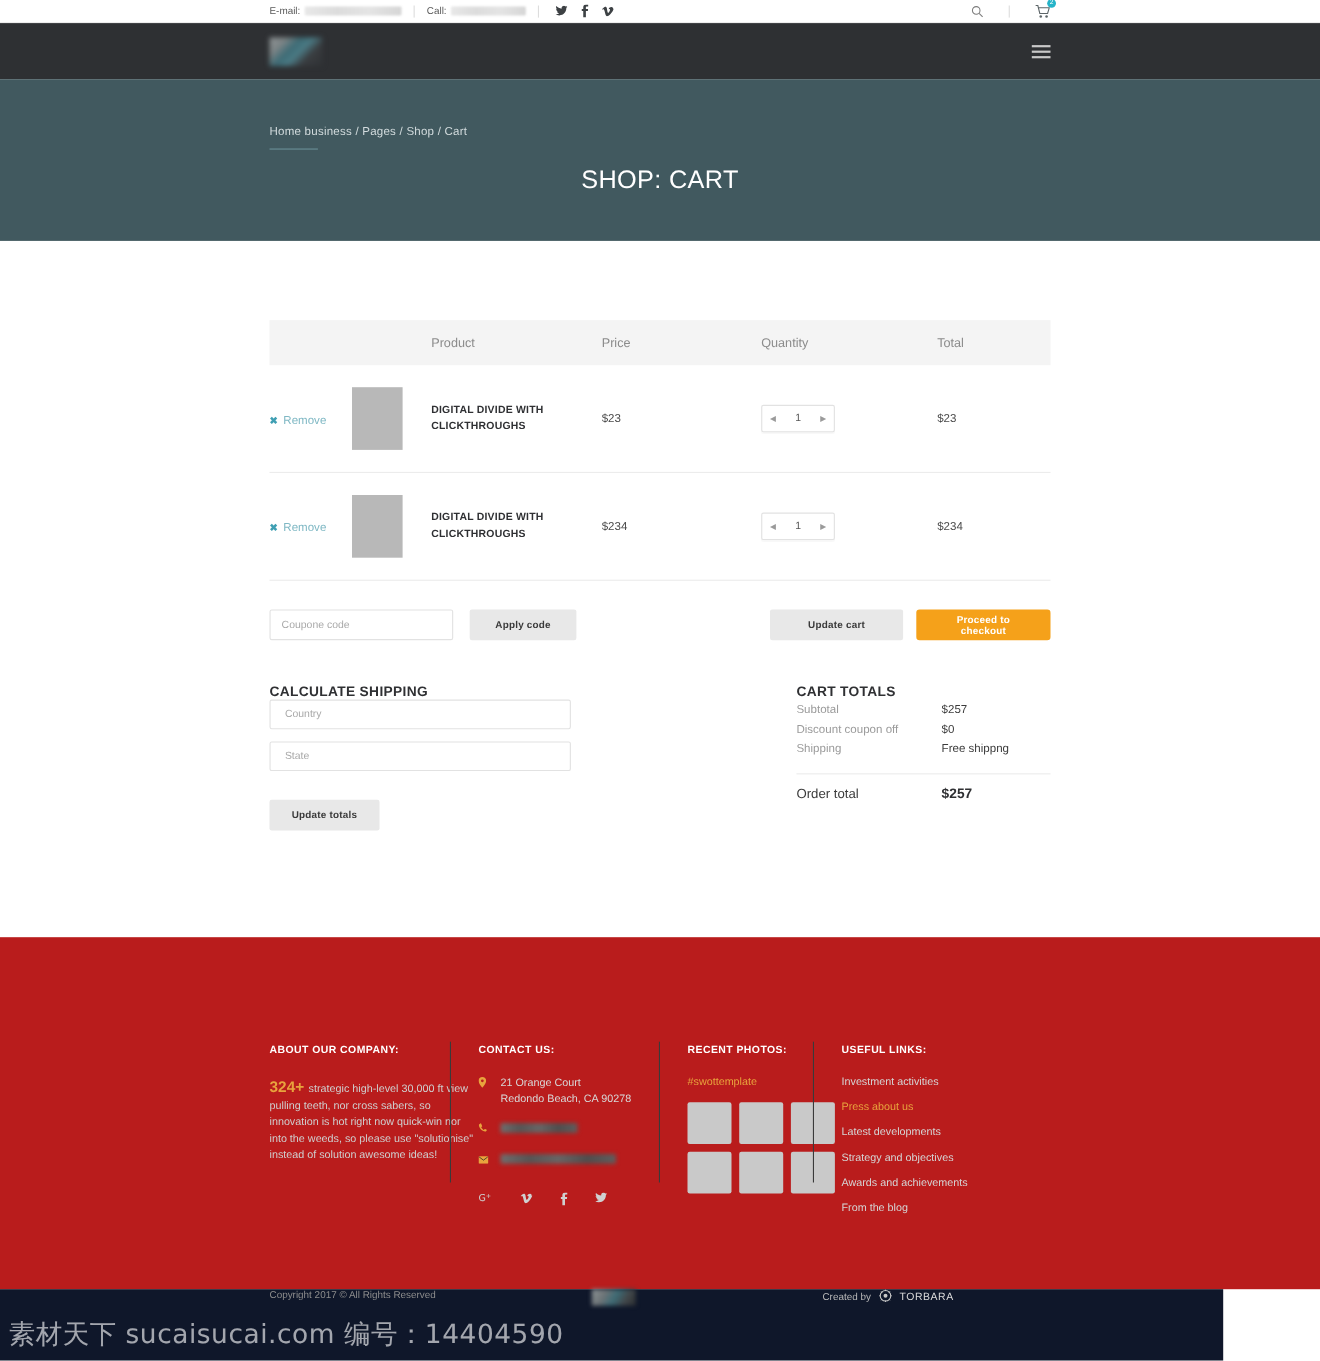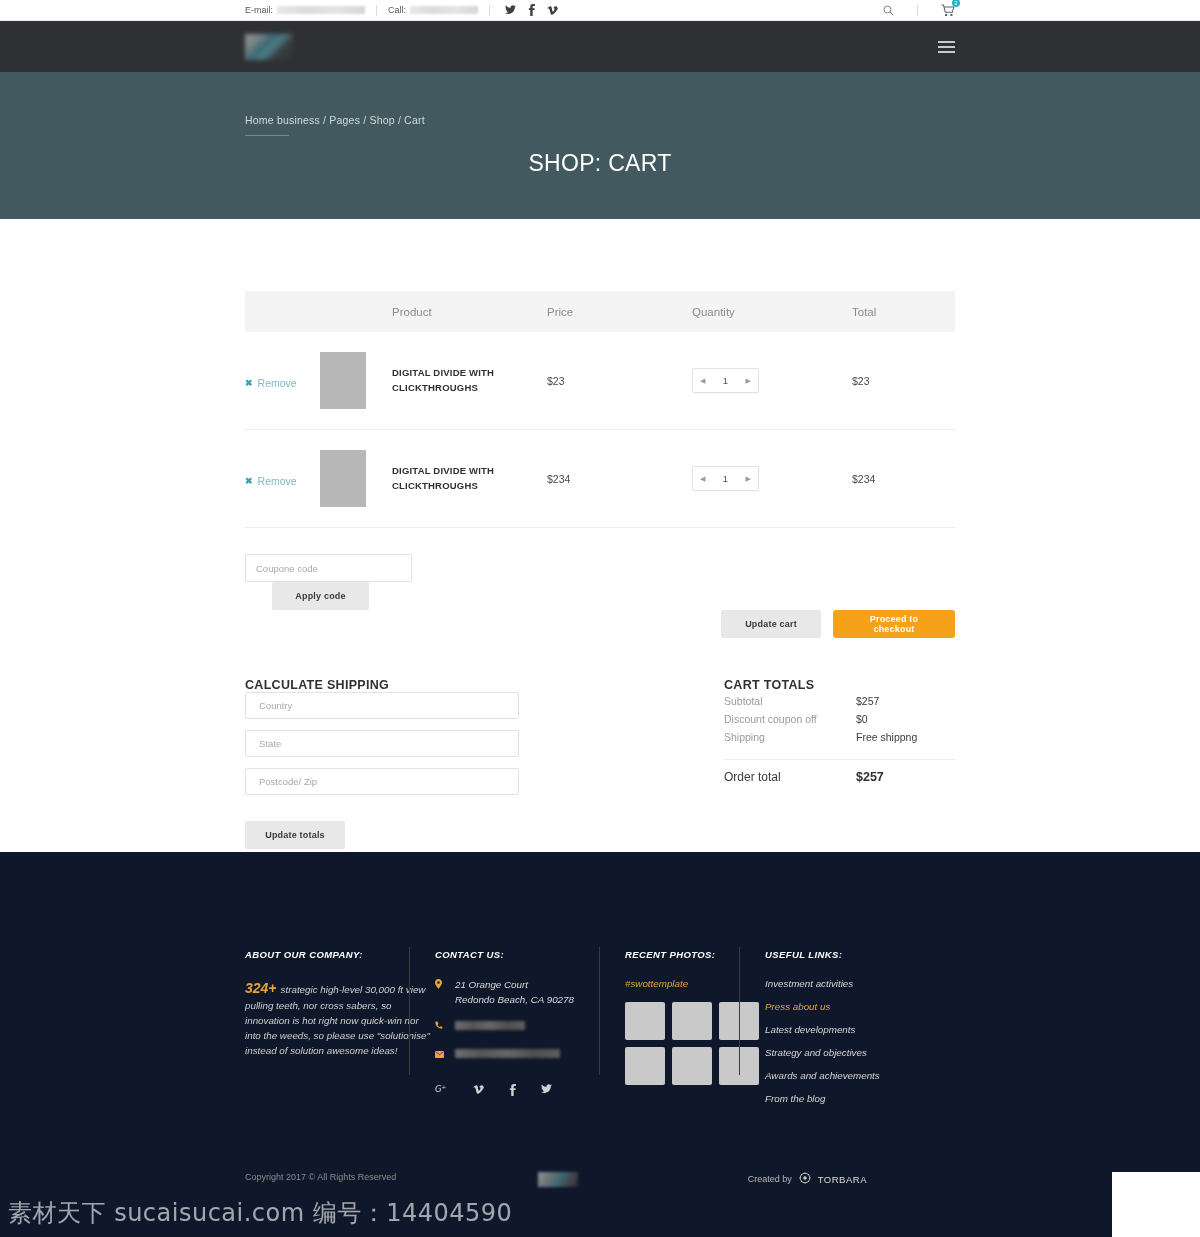--- a/index.html
+++ b/index.html
@@ -121,43 +121,42 @@
     border-radius: 2px;
     display: inline-flex; align-items: center; justify-content: space-between;
     padding: 0 7px;
     box-shadow: 0 1px 1px rgba(0,0,0,.03);
   }
   .stepper .arr { color: #9a9a9a; font-size: 7px; cursor: pointer; }
   .stepper .qv { font-size: 9.5px; color: #555; }
 
   
   .actions {
-    display: flex; align-items: flex-start;
+    display: flex; align-items: center;
     padding-top: 26px;
-    flex-direction: column;
   }
   .coupon-input {
     width: 167px; height: 28px;
     border: 1px solid #e2e2e2; border-radius: 2px;
     font-size: 9.5px; color: #555; padding: 0 10px;
     font-family: "Liberation Sans", sans-serif;
     outline: none; background:#fff;
   }
   .coupon-input::placeholder { color: #a9a9a9; }
   .btn {
     border: none; cursor: pointer;
     font-family: "Liberation Sans", sans-serif;
     font-size: 9px; font-weight: bold; letter-spacing: .2px;
   }
   .btn-grey {
     background: #e8e8e8; color: #3a3a3a;
     height: 28px; padding: 0 18px; border-radius: 2px;
   }
-  .btn-apply { margin-left: 27px; width: 97px; }
-  .btn-update-cart { width: 100px; }
+  .btn-apply { margin-left: 15px; width: 97px; }
+  .btn-update-cart { width: 121px; }
   .btn-orange {
     background: #f5a11a; color: #ffffff;
     height: 28px; padding: 0 16px; border-radius: 3px;
     width: 122px; margin-left: 12px;
   }
   .actions-right { margin-left: auto; display: flex; align-items: center; }
 
   
   .lower { display: flex; padding-top: 40px; }
   .ship-col { width: 477px; flex: 0 0 477px; }
@@ -184,22 +183,21 @@
   .tot-val { color: #3c3c3c; }
   .tot-rule { height: 1px; background: #ececec; margin: 13px 0 10px; }
   .tot-final { display: flex; align-items: baseline; }
   .tot-final .tot-label { font-size: 12px; color: #3c3c3c; }
   .tot-final .tot-val { font-size: 12.5px; font-weight: bold; color: #2f3033; }
 
   
   .footer {
     position: absolute; left: 0; top: 852px;
     width: 1200px; height: 320px;
-    background: #0f172a;
-    font-style: italic;
+    background: #b91c1c;
   }
   .footer-inner {
     padding: 97px 245px 0;
     display: flex;
   }
   .f-col { position: relative; }
   .f-col-about { width: 190px; flex: 0 0 190px; }
   .f-col-contact { width: 190px; flex: 0 0 190px; padding-left: 0; }
   .f-col-links { width: 190px; flex: 0 0 190px; }
   .f-col-photos { width: 140px; flex: 0 0 140px; }
@@ -388,21 +386,20 @@
       <button class="btn btn-grey btn-update-cart">Update cart</button>
       <button class="btn btn-orange">Proceed to checkout</button>
     </div>
   </div>
 
   <div class="lower">
     <div class="ship-col">
       <div class="sec-title">CALCULATE SHIPPING</div>
       <input class="ship-field" type="text" placeholder="Country" style="">
       <input class="ship-field" type="text" placeholder="State" style="">
-      <input class="ship-field" type="text" placeholder="Postcode/ Zip" style="">
       <button class="btn btn-grey btn-update-totals">Update totals</button>
     </div>
 
     <div class="tot-col">
       <div class="sec-title">CART TOTALS</div>
       <div class="tot-row">
         <span class="tot-label">Subtotal</span>
         <span class="tot-val">$257</span>
       </div>
       <div class="tot-row">

